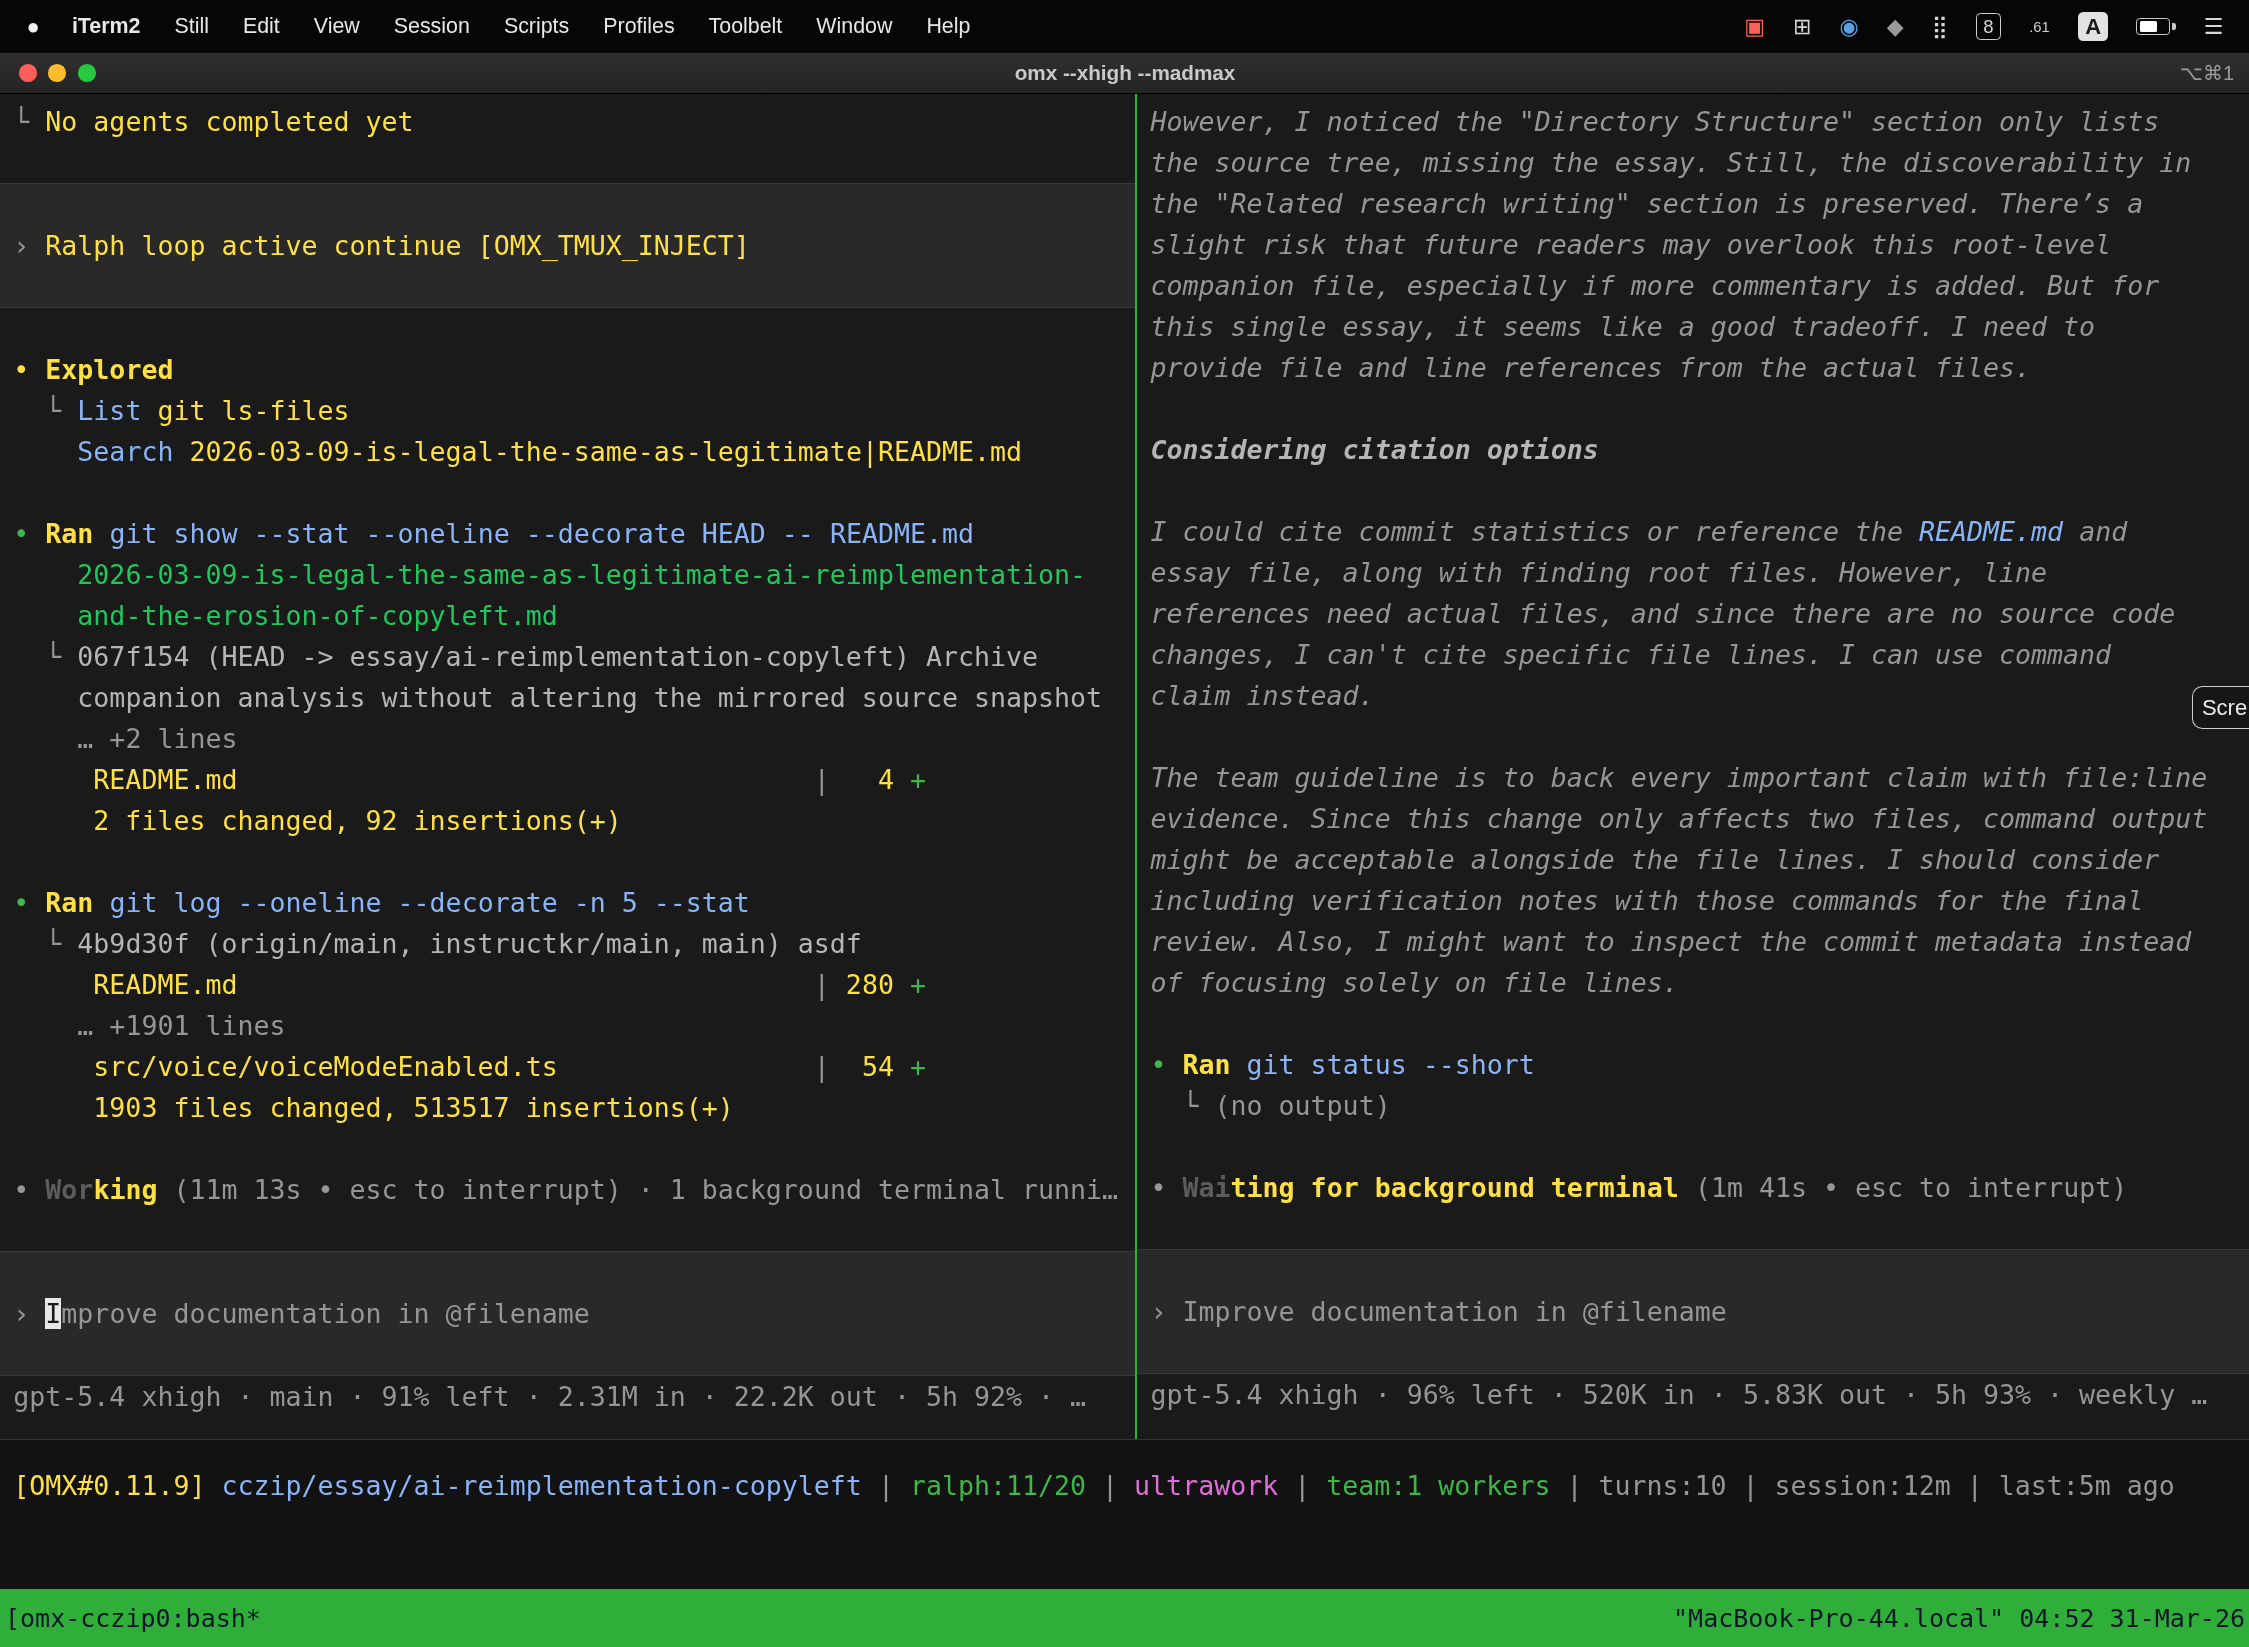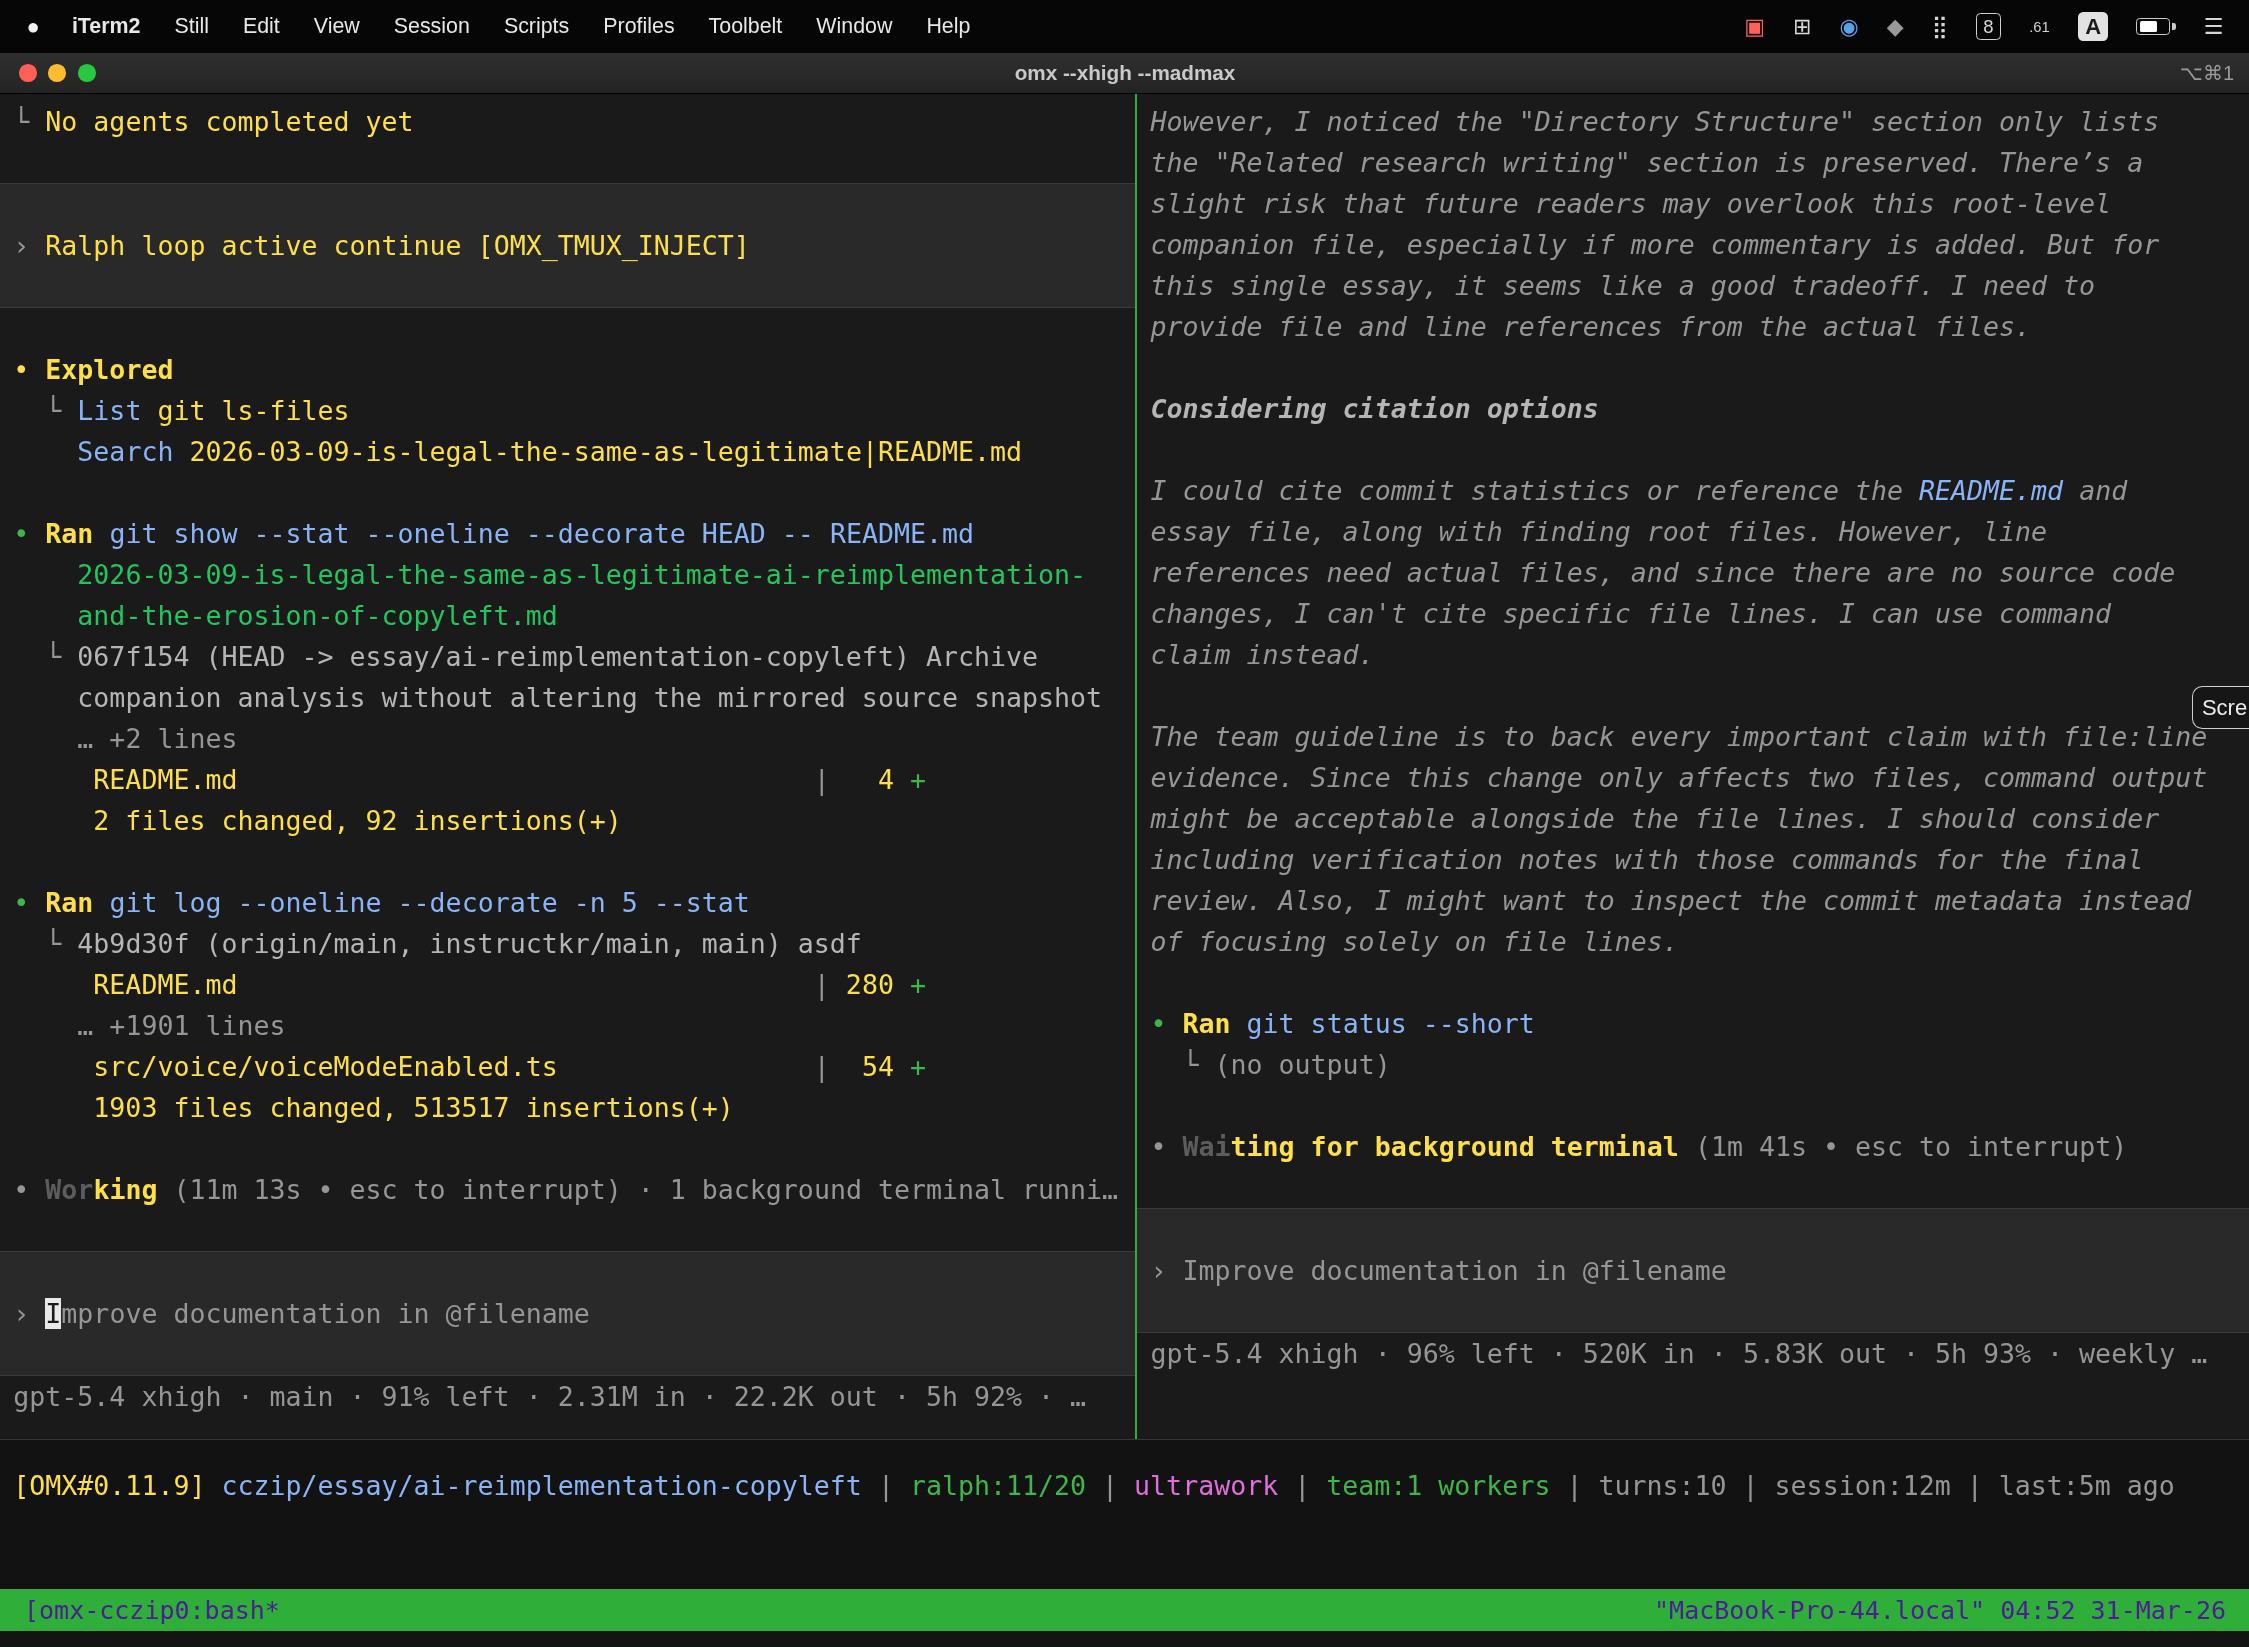--- a/index.html
+++ b/index.html
@@ -56,22 +56,22 @@
   .green { color:#3fb64a; }
   .b { font-weight:bold; }
   .it { font-style:italic; }
   .cursor { background:#e8e8e8; color:#1a1a1a; }
 
   
   .below { height:149px; flex:0 0 auto; background:#121212; padding-top:25px; }
   .below .row { font-size:26.6px; line-height:41px; }
 
   
-  .tmuxbar { height:42px; flex:0 0 auto; background:#2fae3a; color:#4c1d95;
-             display:flex; align-items:center; font-size:25px; padding:0 24px; }
+  .tmuxbar { height:58px; flex:0 0 auto; background:#2fae3a; color:#0f172a;
+             display:flex; align-items:center; font-size:25px; padding:0 5px; }
   .tmux-right { margin-left:auto; white-space:pre; }
   .tmux-left { white-space:pre; }
 
   
   .scre { position:absolute; right:0; top:686px; height:43px; width:58px; background:#161616;
           border:1.5px solid #cfcfcf; border-right:none; border-radius:10.3px 0 0 10.3px;
           color:#ececec; font-family:"Liberation Sans", sans-serif; font-size:22px;
           display:flex; align-items:center; padding-left:8.9px; overflow:hidden; z-index:5; }
 </style>
 </head>
@@ -151,20 +151,21 @@
       <div class="row"><span class="dim">• </span><span class="dim2 b">Wor</span><span class="fg b">king</span><span class="fg"> </span><span class="dim">(11m 13s • esc to interrupt)</span><span class="dim"> · 1 background terminal runni…</span></div>
       <div class="row"></div>
       <div class="box">
         <div class="row"><span class="dim">› </span><span class="cursor">I</span><span class="dim">mprove documentation in @filename</span></div>
       </div>
       <div class="row"><span class="dim">gpt-5.4 xhigh · main · 91% left · 2.31M in · 22.2K out · 5h 92% · …</span></div>
     </div>
   <div class="pane-divider"></div>
   <div class="pane right">
       <div class="row"><span class="it dim">However, I noticed the "Directory Structure" section only lists</span></div>
+      <div class="row"><span class="it dim">the source tree, missing the essay. Still, the discoverability in</span></div>
       <div class="row"><span class="it dim">the "Related research writing" section is preserved. There’s a</span></div>
       <div class="row"><span class="it dim">slight risk that future readers may overlook this root-level</span></div>
       <div class="row"><span class="it dim">companion file, especially if more commentary is added. But for</span></div>
       <div class="row"><span class="it dim">this single essay, it seems like a good tradeoff. I need to</span></div>
       <div class="row"><span class="it dim">provide file and line references from the actual files.</span></div>
       <div class="row"></div>
       <div class="row"><span class="it b mid">Considering citation options</span></div>
       <div class="row"></div>
       <div class="row"><span class="it dim">I could cite commit statistics or reference the </span><span class="it blue">README.md</span><span class="it dim"> and</span></div>
       <div class="row"><span class="it dim">essay file, along with finding root files. However, line</span></div>

